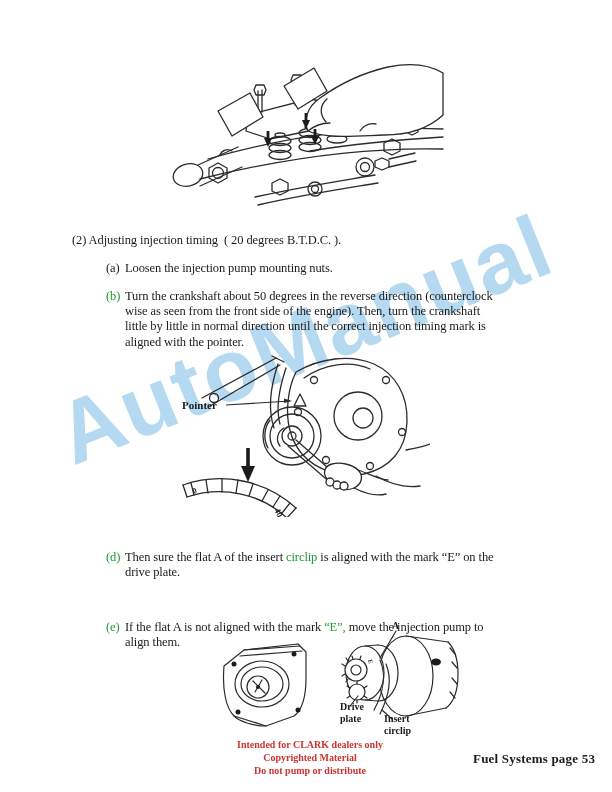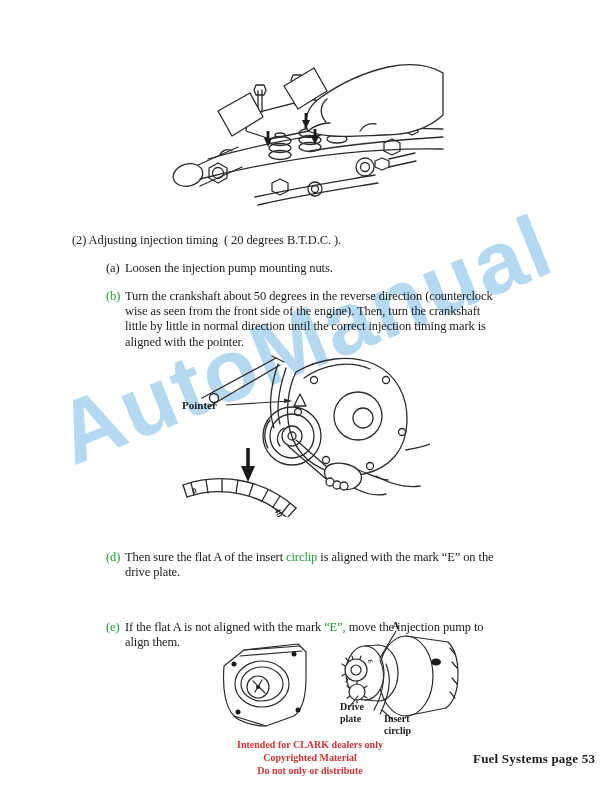--- a/index.html
+++ b/index.html
@@ -256,18 +256,18 @@
         <text x="130" y="92" font-size="10" font-weight="bold">Drive</text>
         <text x="130" y="104" font-size="10" font-weight="bold">plate</text>
         <text x="174" y="104" font-size="10" font-weight="bold">Insert</text>
         <text x="174" y="116" font-size="10" font-weight="bold">circlip</text>
       </svg>
     </div>
 
     <div class="footer-red">
       <div>Intended for CLARK dealers only</div>
       <div>Copyrighted Material</div>
-      <div>Do not only or distribute</div>
+      <div>Do not pump or distribute</div>
     </div>
     <div class="footer-page">Fuel Systems page 53</div>
 
   </div>
 </div>
 
 </body></html>

